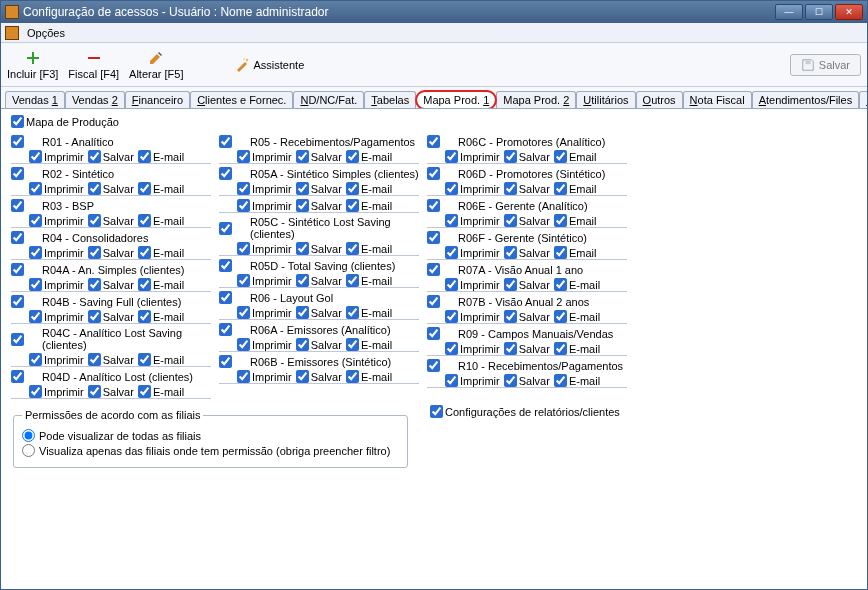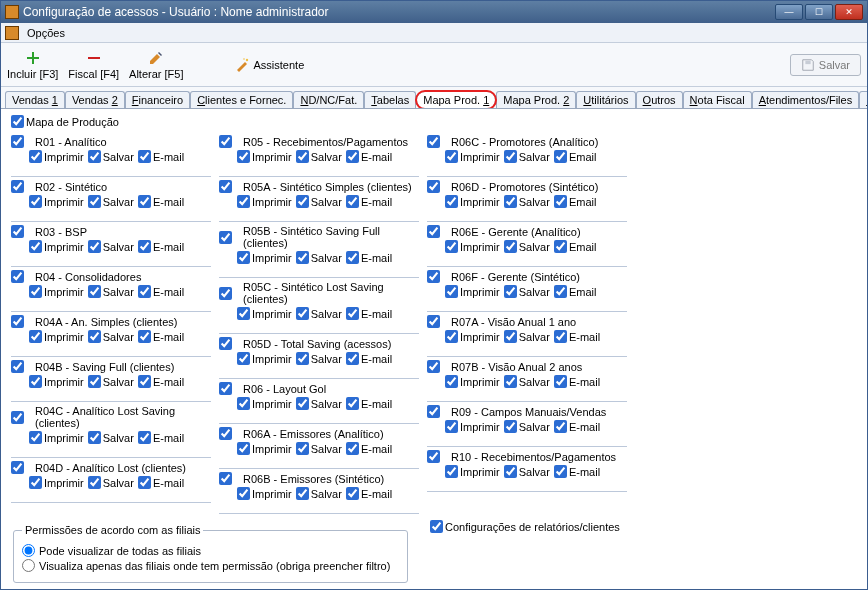--- a/index.html
+++ b/index.html
@@ -51,22 +51,22 @@
   .save-btn{border:1px solid #b0b8c4;background:#f2f4f8;padding:3px 10px;border-radius:3px;display:flex;align-items:center;gap:4px;color:#7a7a7a;}
   .tabbar{display:flex;align-items:flex-end;height:22px;background:#f6f8fb;border-bottom:1px solid #98a6bc;padding-left:4px;overflow:hidden;}
   .tab{border:1px solid #9cabc2;border-bottom:none;background:#eef2f8;padding:2px 6px 3px;margin-right:0px;font-size:11px;white-space:nowrap;border-top-left-radius:3px;border-top-right-radius:3px;position:relative;top:1px;margin-top:36px;}
   .tab.active{background:#fff;z-index:2;}
   .tab.highlight{outline:2px solid #e62020;outline-offset:-1px;border-radius:9px;}
   .content{flex:1;background:#fff;padding:6px 10px;overflow:auto;}
   .main-check{margin-bottom:6px;}
   .columns{display:flex;gap:8px;}
   .col{width:200px;}
   .group{margin-bottom:2px;}
-  .group .head{display:flex;align-items:center;gap:11px;padding:1px 0;}
-  .group .sub{display:flex;align-items:center;gap:4px;padding:1px 0 13px 18px;border-bottom:1px solid #bcc8da;}
+  .group .head{display:flex;align-items:center;gap:18px;padding:1px 0;}
+  .group .sub{display:flex;align-items:center;gap:4px;padding:1px 0 0 18px;border-bottom:1px solid #bcc8da;}
   .chk{display:flex;align-items:center;gap:2px;}
   .chk input{width:13px;height:13px;margin:0;accent-color:#2b6cd3;}
   .fieldset{border:1px solid #aeb9ca;border-radius:3px;margin-top:8px;padding:6px 8px 8px;width:395px;font-size:11px;}
   .fieldset legend{padding:0 3px;}
   .radio-row{display:flex;align-items:center;gap:4px;margin:2px 0;}
   .radio-row input{margin:0;}
   .bottom-row{display:flex;align-items:flex-start;gap:20px;}
 </style>
 </head>
 <body>
@@ -347,24 +347,20 @@
                 <input type="checkbox" checked="" style="">
                 <span>Salvar</span>
               </label>
               <label class="chk">
                 <input type="checkbox" checked="" style="">
                 <span>E-mail</span>
               </label>
             </div>
           </div>
           <div class="group">
-            <div class="head chk">
-              <input type="checkbox" checked="" style="">
-              <span>R05B - Sintético Saving Full (clientes)</span>
-            </div>
             <div class="sub">
               <label class="chk">
                 <input type="checkbox" checked="" style="">
                 <span>Imprimir</span>
               </label>
               <label class="chk">
                 <input type="checkbox" checked="" style="">
                 <span>Salvar</span>
               </label>
               <label class="chk">
@@ -389,21 +385,21 @@
               </label>
               <label class="chk">
                 <input type="checkbox" checked="" style="">
                 <span>E-mail</span>
               </label>
             </div>
           </div>
           <div class="group">
             <div class="head chk">
               <input type="checkbox" checked="" style="">
-              <span>R05D - Total Saving (acessos)</span>
+              <span>R05D - Total Saving (clientes)</span>
             </div>
             <div class="sub">
               <label class="chk">
                 <input type="checkbox" checked="" style="">
                 <span>Imprimir</span>
               </label>
               <label class="chk">
                 <input type="checkbox" checked="" style="">
                 <span>Salvar</span>
               </label>

